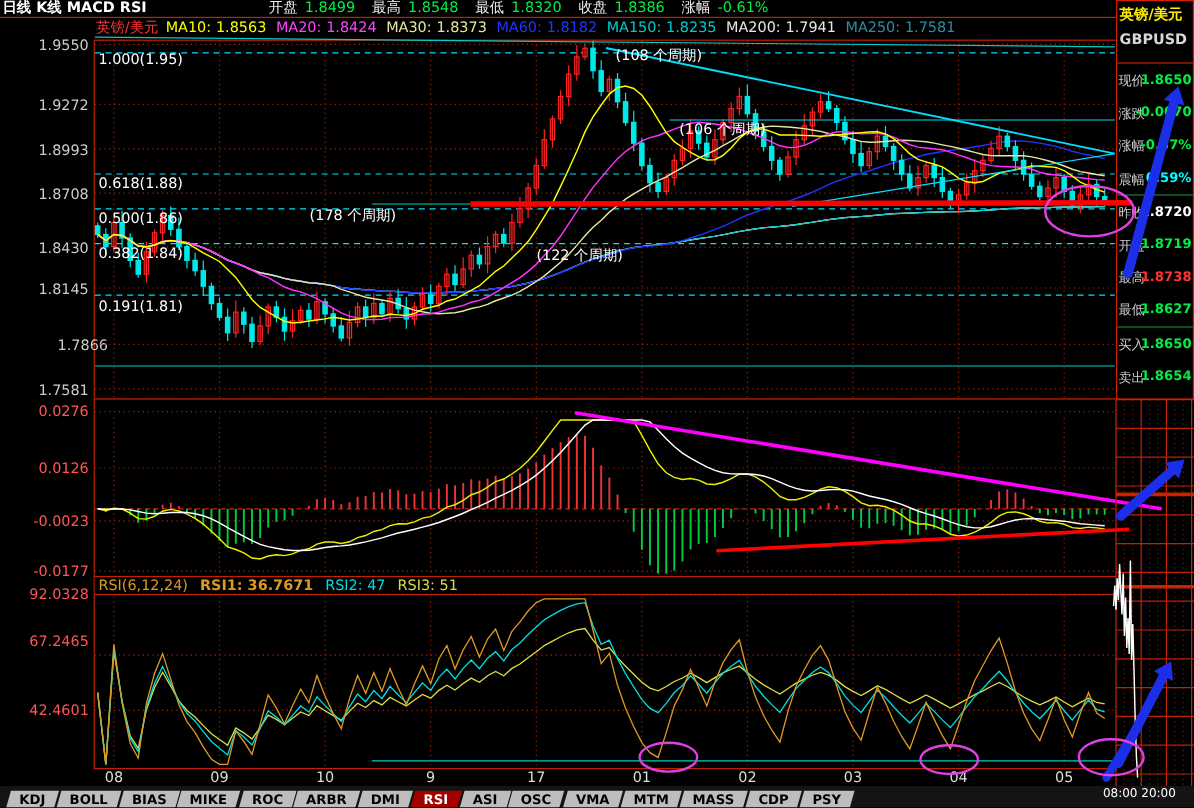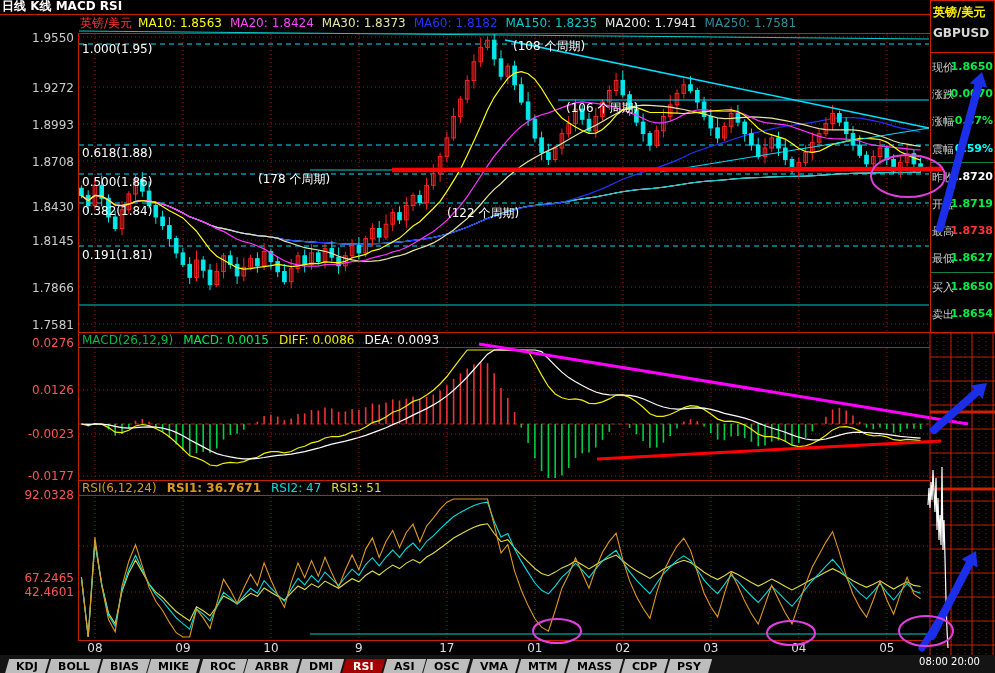--- a/index.html
+++ b/index.html
@@ -51,48 +51,48 @@
            text-align:center;z-index:7;white-space:nowrap;}
   #overlay{position:absolute;left:0;top:0;z-index:5;pointer-events:none;}
   #overlay text{font-family:"DejaVu Sans",sans-serif;}
 </style>
 </head>
 <body>
 
 <div id="app">
   <div class="topbar">
     <span class="tb-title">日线 K线 MACD RSI</span>
+    <span id="tb-fields"><span class="lbl">开盘</span><span class="val">1.8499</span><span class="lbl">最高</span><span class="val">1.8548</span><span class="lbl">最低</span><span class="val">1.8320</span><span class="lbl">收盘</span><span class="val">1.8386</span><span class="lbl">涨幅</span><span class="val">-0.61%</span></span>
   </div>
   <div class="sepline"></div>
   <div class="ma-row">
     <span id="ma-symbol">英镑/美元</span><span id="ma-items"><span class="ma-item" style="color: rgb(255, 255, 0);"><span>MA10:</span><span style="margin-left: 4px;">1.8563</span></span><span class="ma-item" style="color: rgb(255, 68, 255);"><span>MA20:</span><span style="margin-left: 4px;">1.8424</span></span><span class="ma-item" style="color: rgb(230, 230, 160);"><span>MA30:</span><span style="margin-left: 4px;">1.8373</span></span><span class="ma-item" style="color: rgb(34, 51, 255);"><span>MA60:</span><span style="margin-left: 4px;">1.8182</span></span><span class="ma-item" style="color: rgb(0, 204, 204);"><span>MA150:</span><span style="margin-left: 4px;">1.8235</span></span><span class="ma-item" style="color: rgb(232, 232, 232);"><span>MA200:</span><span style="margin-left: 4px;">1.7941</span></span><span class="ma-item" style="color: rgb(47, 143, 159);"><span>MA250:</span><span style="margin-left: 4px;">1.7581</span></span></span>
   </div>
 
   <div class="panel" id="panel-main"></div>
   <div class="panel" id="panel-macd"></div>
   <div class="panel" id="panel-rsi"></div>
 
-  <div class="hdr" id="macd-hdr"><span style="color: rgb(0, 187, 68);">MACD(26,12,9)</span><span style="color: rgb(0, 238, 85);">MACD: 0.0015</span><span style="color: rgb(238, 238, 0);">DIFF: 0.0086</span><span style="color: rgb(255, 255, 255);">DEA: 0.0093</span></div>
   <div class="hdr" id="rsi-hdr"><span style="color: rgb(221, 153, 34);">RSI(6,12,24)</span><span style="color: rgb(221, 153, 34); font-weight: bold;">RSI1: 36.7671</span><span style="color: rgb(0, 221, 221);">RSI2: 47</span><span style="color: rgb(221, 221, 68);">RSI3: 51</span></div>
 
   <div id="yticks">
       <div class="ytick main" style="top: 32px; left: 0px;">1.9550</div>
       <div class="ytick main" style="top: 82px; left: 0px;">1.9272</div>
       <div class="ytick main" style="top: 119px; left: 0px;">1.8993</div>
       <div class="ytick main" style="top: 156px; left: 0px;">1.8708</div>
       <div class="ytick main" style="top: 201px; left: 0px;">1.8430</div>
       <div class="ytick main" style="top: 235px; left: 0px;">1.8145</div>
-      <div class="ytick main" style="top: 282px; left: 0px;">1.7866</div>
+      <div class="ytick main" style="top: 282px; left: 16px;">1.7866</div>
       <div class="ytick main" style="top: 319px; left: 0px;">1.7581</div>
       <div class="ytick osc" style="top: 337px; left: 0px;">0.0276</div>
       <div class="ytick osc" style="top: 384px; left: 0px;">0.0126</div>
       <div class="ytick osc" style="top: 428px; left: 0px;">-0.0023</div>
       <div class="ytick osc" style="top: 470px; left: 0px;">-0.0177</div>
       <div class="ytick osc" style="top: 489px; left: 0px;">92.0328</div>
-      <div class="ytick osc" style="top: 572px; left: 0px;">67.2465</div>
+      <div class="ytick osc" style="top: 528px; left: 0px;">67.2465</div>
       <div class="ytick osc" style="top: 586px; left: 0px;">42.4601</div>
     </div>
   <div id="xlabels">
       <div class="xlab" style="left: 79.936px;">08</div>
       <div class="xlab" style="left: 167.92px;">09</div>
       <div class="xlab" style="left: 255.904px;">10</div>
       <div class="xlab" style="left: 343.888px;">9</div>
       <div class="xlab" style="left: 431.872px;">17</div>
       <div class="xlab" style="left: 519.856px;">01</div>
       <div class="xlab" style="left: 607.84px;">02</div>

